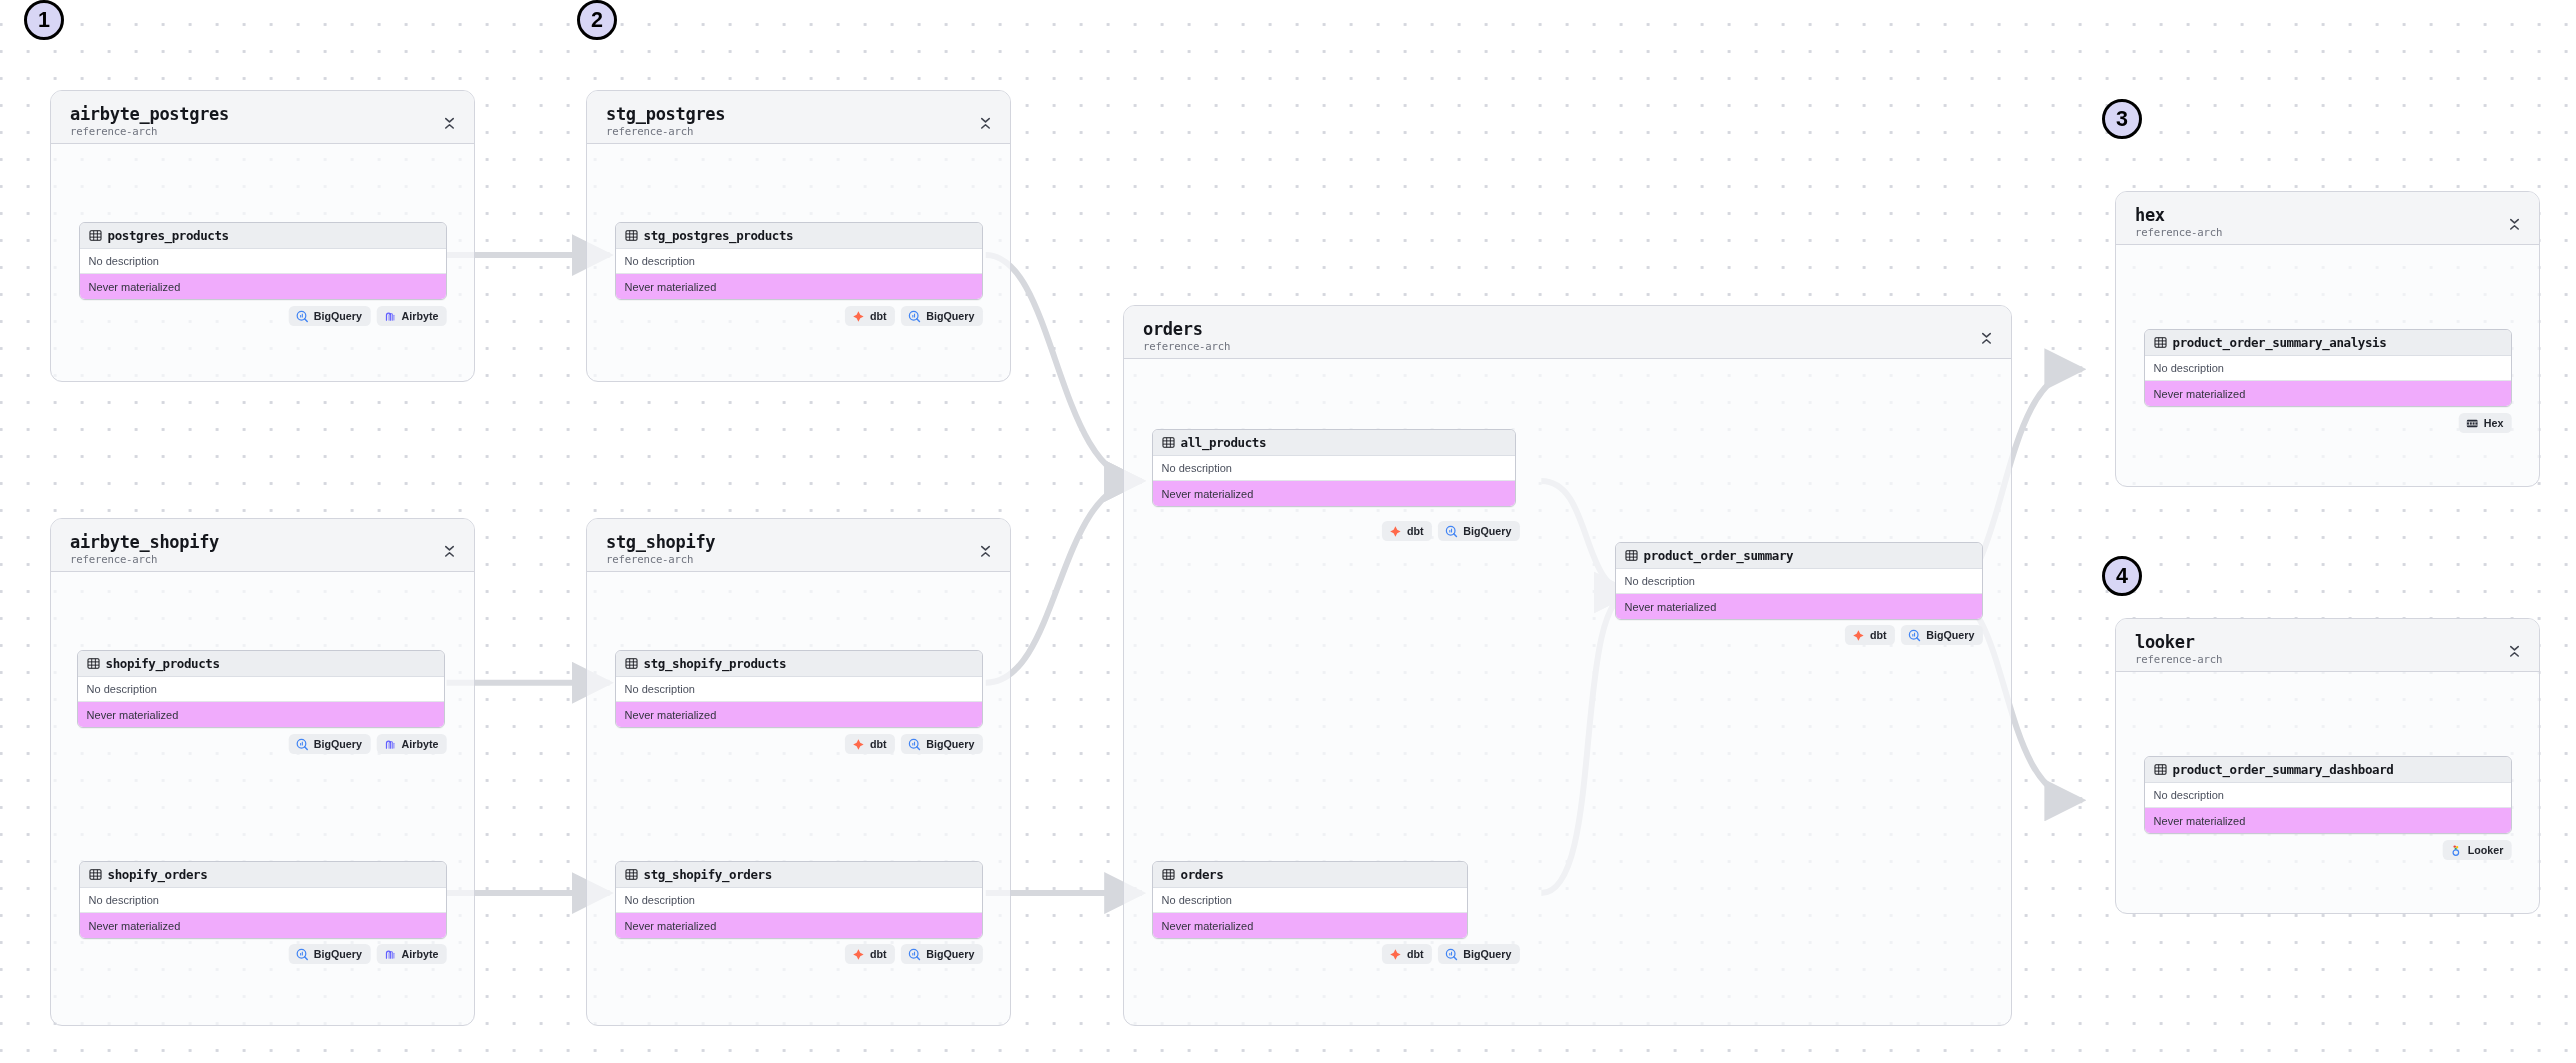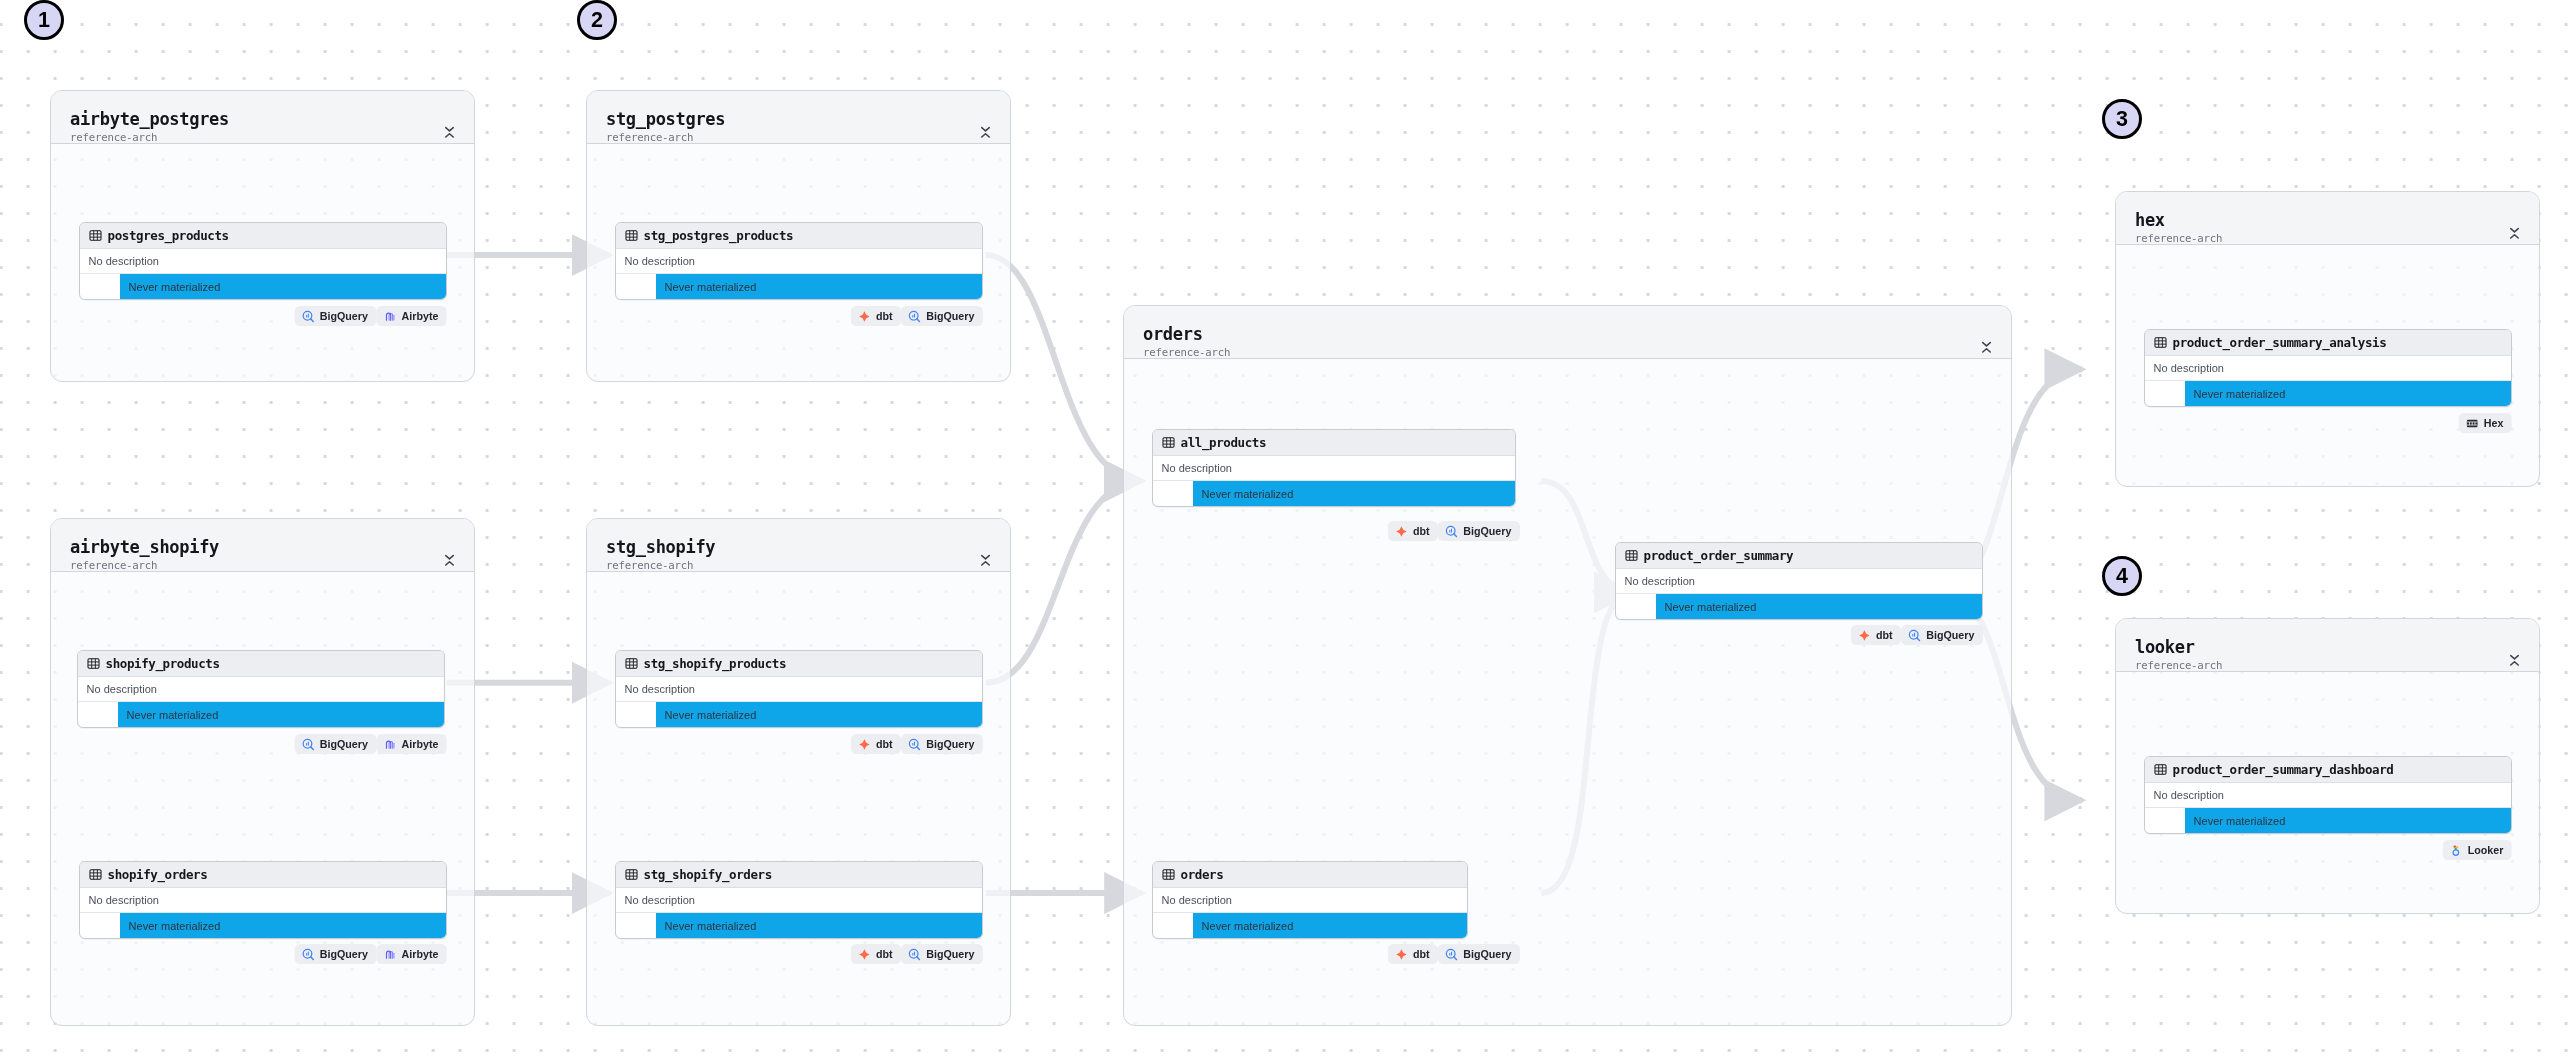--- a/index.html
+++ b/index.html
@@ -32,21 +32,21 @@
     border-radius: 12px;
     background: rgba(250,251,252,0.72);
     z-index: 2;
   }
   .group-header {
     height: 53px;
     border-bottom: 1.3px solid #d3d5dd;
     border-radius: 11px 11px 0 0;
     background: #f4f5f7;
     display: flex;
-    align-items: flex-end;
+    align-items: center;
     justify-content: space-between;
     padding: 9.4px 15.5px 0 19px;
   }
   .group-titles { display: flex; flex-direction: column; line-height: 1.05; }
   .group-name {
     font-family: "DejaVu Sans Mono", monospace;
     font-size: 17px; font-weight: 700;
     color: #14161c; letter-spacing: -0.3px;
   }
   .group-sub {
@@ -88,26 +88,26 @@
     white-space: nowrap;
   }
   .node-row {
     height: 25px;
     display: flex; align-items: center;
     padding: 0 8.6px;
     font-size: 11px;
     color: #4a4f5c;
   }
   .node-desc { background: #ffffff; border-bottom: 0.9px solid #e3e6ea; }
-  .node-mat  { background: #0ea5e9; color: #31343d; margin-left: 40px; }
+  .node-mat  { background: #f0abfc; color: #31343d; }
 
   
   .badges {
     position: absolute;
-    display: flex; 
+    display: flex; gap: 6px;
     z-index: 3;
     padding-left: 33px;
   }
   .badge {
     display: inline-flex; align-items: center; gap: 5.2px;
     height: 20px; padding: 0 8.6px 0 6.9px;
     border-radius: 5.2px;
     background: #eceef1;
     font-size: 10.7px; font-weight: 700;
     color: #21242c;

